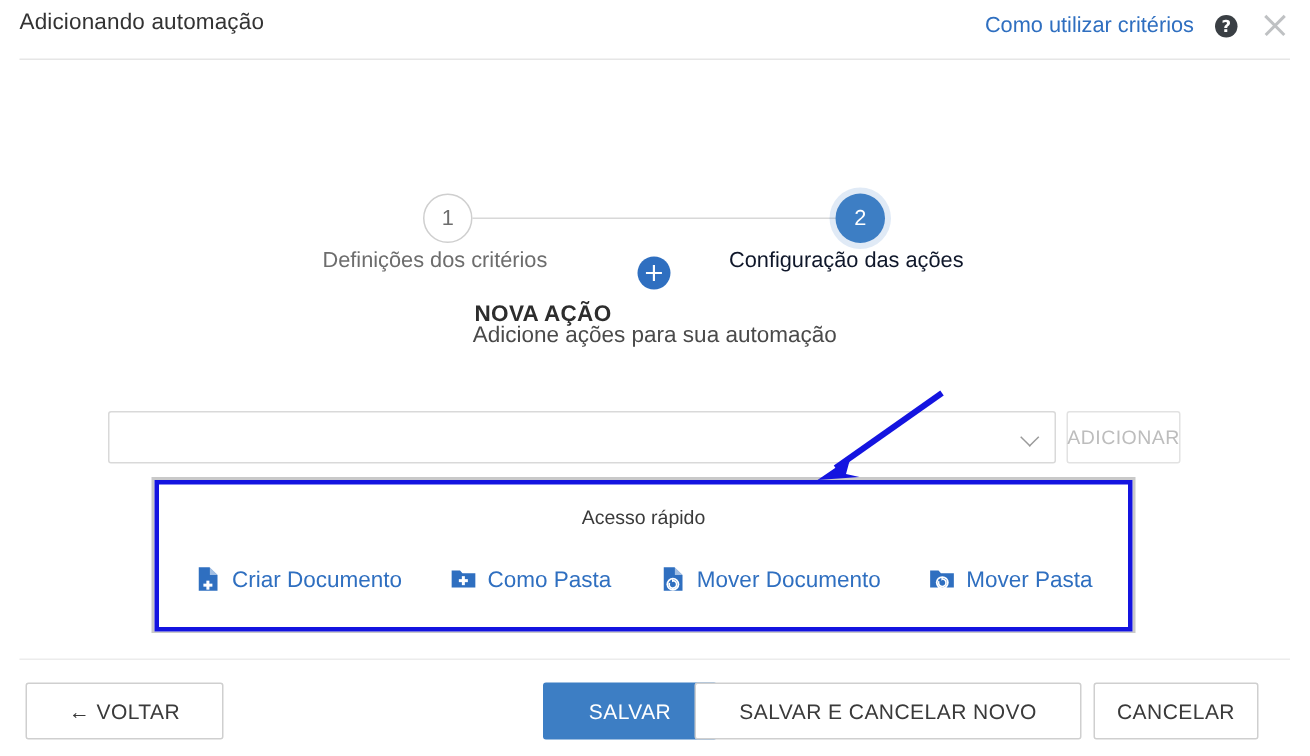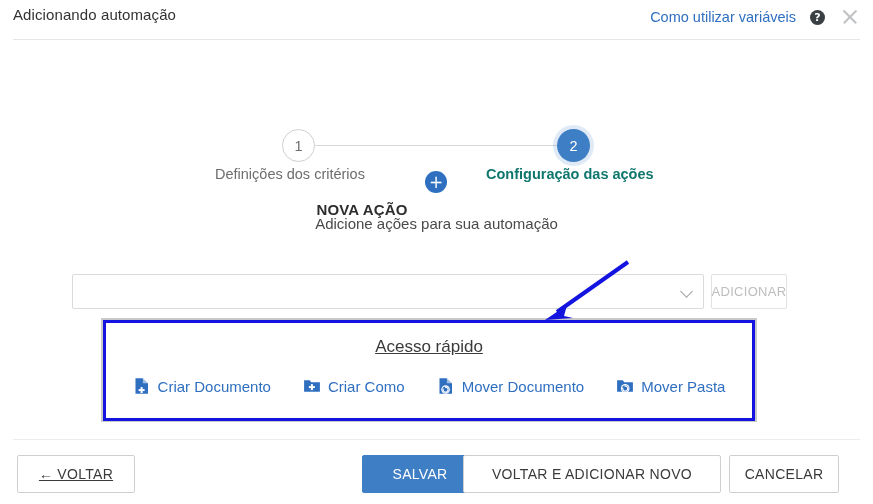--- a/index.html
+++ b/index.html
@@ -79,21 +79,21 @@
   }
   .step-2 {
     left: 557px; top: 65px;
     background: #3d7ec4; color: #ffffff;
     box-shadow: 0 0 0 4px rgba(61,126,196,0.16);
   }
   .step-label {
     position: absolute; top: 102px; font-size: 14.5px; white-space: nowrap;
   }
   .step-label-1 { left: 215px; color: #6d6d6d; }
-  .step-label-2 { left: 486px; color: #0f766e; font-weight: bold; }
+  .step-label-2 { left: 486px; color: #0f172a; font-weight: normal; }
 
   
   .plus-icon {
     position: absolute; left: 425px; top: 171px;
     width: 22px; height: 22px; border-radius: 50%;
     background: #2f6fc0; color: #ffffff;
     display: flex; align-items: center; justify-content: center;
     font-size: 17px; line-height: 1; cursor: pointer;
     font-family: "DejaVu Sans", sans-serif;
   }
@@ -135,21 +135,21 @@
     position: absolute; left: 101px; top: 318px;
     width: 656px; height: 104px; background: #c9c9c9;
   }
   .quick-box {
     position: absolute; left: 103px; top: 320px;
     width: 652px; height: 101px;
     border: 3px solid #1414e0; background: #ffffff;
   }
   .quick-title {
     position: absolute; left: 0; top: 14px; width: 100%;
-    text-align: center; font-size: 17px; color: #3a3a3a; text-decoration: underline;
+    text-align: center; font-size: 13px; color: #3a3a3a;
   }
   .quick-items {
     position: absolute; left: 0; top: 54px; width: 100%;
     display: flex; justify-content: center; align-items: center; gap: 32px;
   }
   .quick-item {
     display: flex; align-items: center; gap: 7px; cursor: pointer;
   }
   .quick-item-label {
     font-size: 15px; color: #2f6fc0; white-space: nowrap;
@@ -163,41 +163,41 @@
   }
   .btn {
     position: absolute; height: 38px;
     border: 1px solid #cfcfcf; border-radius: 2px;
     background: #ffffff; color: #3a3a3a;
     font-size: 14px; letter-spacing: .3px;
     display: flex; align-items: center; justify-content: center;
     cursor: pointer; font-family: "Liberation Sans", sans-serif;
     white-space: nowrap;
   }
-  .btn-back   { left: 17px;  top: 455px; width: 118px; text-decoration: underline; }
+  .btn-back   { left: 17px;  top: 455px; width: 132px; }
   .btn-save   { left: 362px; top: 455px; width: 116px;
                 background: #3d7ec4; border-color: #3d7ec4; color: #ffffff; }
   .btn-saveadd{ left: 463px; top: 455px; width: 258px; }
   .btn-cancel { left: 729px; top: 455px; width: 110px; }
 
   
   .arrow-svg {
     position: absolute; left: 0; top: 0;
     width: 873px; height: 504px; pointer-events: none;
   }
 </style>
 </head>
 <body>
 
 <div id="app">
 
   <div class="header">
     <div class="header-title">Adicionando automação</div>
     <div class="header-right">
-      <span class="header-link">Como utilizar variáveis</span>
+      <span class="header-link">Como utilizar critérios</span>
       <span class="help-icon">?</span>
       <span class="close-icon"></span>
     </div>
   </div>
   <div class="divider-top"></div>
 
   <div class="stepper">
     <div class="step-line"></div>
     <div class="step-circle step-1">1</div>
     <div class="step-circle step-2">2</div>
@@ -232,21 +232,21 @@
       </div>
 
       <div class="quick-item">
         <span>
           <svg class="qi-icon" viewBox="0 0 18 18">
             <path d="M1.1 3.3h5.6l1.6 1.9h8.6v9.5H1.1Z" fill="#2f6fc0"></path>
             <rect x="7.9" y="7.1" width="2" height="6" fill="#ffffff"></rect>
             <rect x="5.9" y="9.1" width="6" height="2" fill="#ffffff"></rect>
           </svg>
         </span>
-        <span class="quick-item-label">Criar Como</span>
+        <span class="quick-item-label">Como Pasta</span>
       </div>
 
       <div class="quick-item">
         <span>
           <svg class="qi-icon" viewBox="0 0 18 18">
             <path d="M2.5 1.2h7.2L15 6.4v10.4H2.5Z" fill="#2f6fc0"></path>
             <path d="M9.9 1.3v5h5z" fill="#ffffff" opacity=".55"></path>
             <circle cx="8.6" cy="12.5" r="4.3" fill="#ffffff"></circle>
             <circle cx="8.6" cy="12.5" r="3.1" fill="#2f6fc0"></circle>
             <path d="M8.6 10.1a2.5 2.5 0 1 1-2.3 1.5" fill="none" stroke="#ffffff" stroke-width="1.1"></path>
@@ -273,16 +273,16 @@
   </div>
 
   <svg class="arrow-svg" viewBox="0 0 873 504">
     <line x1="628" y1="262" x2="557" y2="312" stroke="#1414e0" stroke-width="4"></line>
     <path d="M545 320 L567 305 L564 316 L573 318 Z" fill="#1414e0"></path>
   </svg>
 
   <div class="divider-bottom"></div>
   <div class="btn btn-back">← VOLTAR</div>
   <div class="btn btn-save">SALVAR</div>
-  <div class="btn btn-saveadd">VOLTAR E ADICIONAR NOVO</div>
+  <div class="btn btn-saveadd">SALVAR E CANCELAR NOVO</div>
   <div class="btn btn-cancel">CANCELAR</div>
 
 </div>
 
 </body></html>

